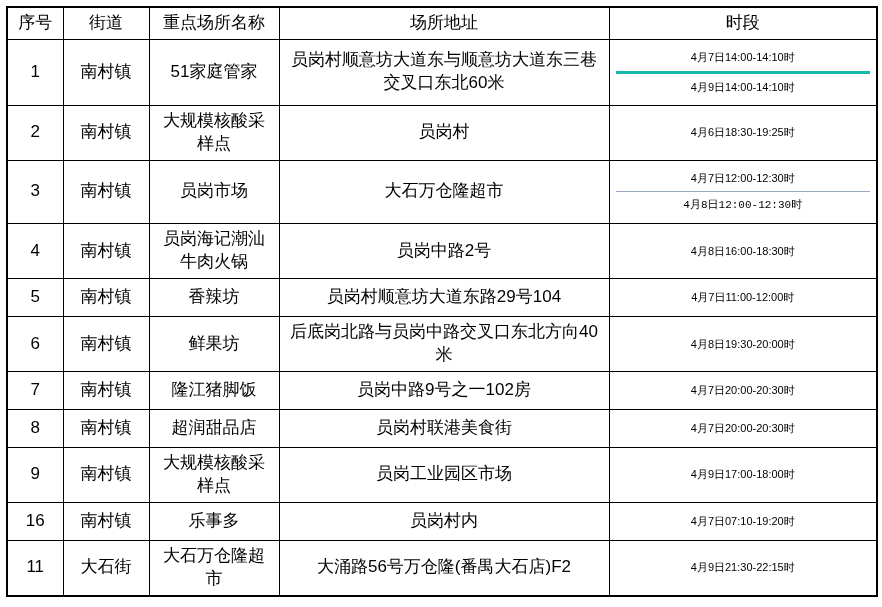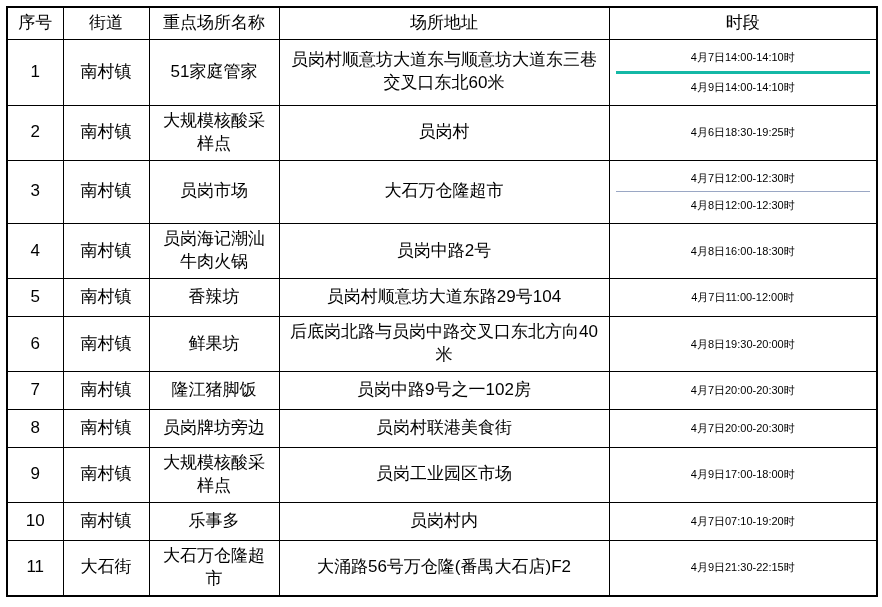--- a/index.html
+++ b/index.html
@@ -69,20 +69,21 @@
     flex: 1 1 auto;
     display: flex;
     align-items: center;
     justify-content: center;
   }
   .time-item + .time-item {
     border-top: 3px solid #14b8a6;
   }
   .time-item.no-sep + .time-item {
     border-top: 1px solid #9aa7c4;
+    font-family: Liberation Mono, monospace;
   }
   tbody tr { height: 38px; }
 </style>
 </head>
 <body>
 
 <div class="table-wrap">
   <table class="venue-table">
     <colgroup>
       <col class="c-idx">
@@ -176,41 +177,41 @@
           <td class="addr">员岗中路9号之一102房</td>
           <td class="time-cell">
             <div class="time-list">
               <div class="time-item">4月7日20:00-20:30时</div>
             </div>
           </td>
         </tr>
         <tr>
           <td class="idx">8</td>
           <td class="street">南村镇</td>
-          <td class="name">员岗牌坊旁边</td>
+          <td class="name">超润甜品店</td>
           <td class="addr">员岗村联港美食街</td>
           <td class="time-cell">
             <div class="time-list">
               <div class="time-item">4月7日20:00-20:30时</div>
             </div>
           </td>
         </tr>
         <tr>
           <td class="idx">9</td>
           <td class="street">南村镇</td>
           <td class="name">大规模核酸采样点</td>
           <td class="addr">员岗工业园区市场</td>
           <td class="time-cell">
             <div class="time-list">
               <div class="time-item">4月9日17:00-18:00时</div>
             </div>
           </td>
         </tr>
         <tr>
-          <td class="idx">10</td>
+          <td class="idx">16</td>
           <td class="street">南村镇</td>
           <td class="name">乐事多</td>
           <td class="addr">员岗村内</td>
           <td class="time-cell">
             <div class="time-list">
               <div class="time-item">4月7日07:10-19:20时</div>
             </div>
           </td>
         </tr>
         <tr>

